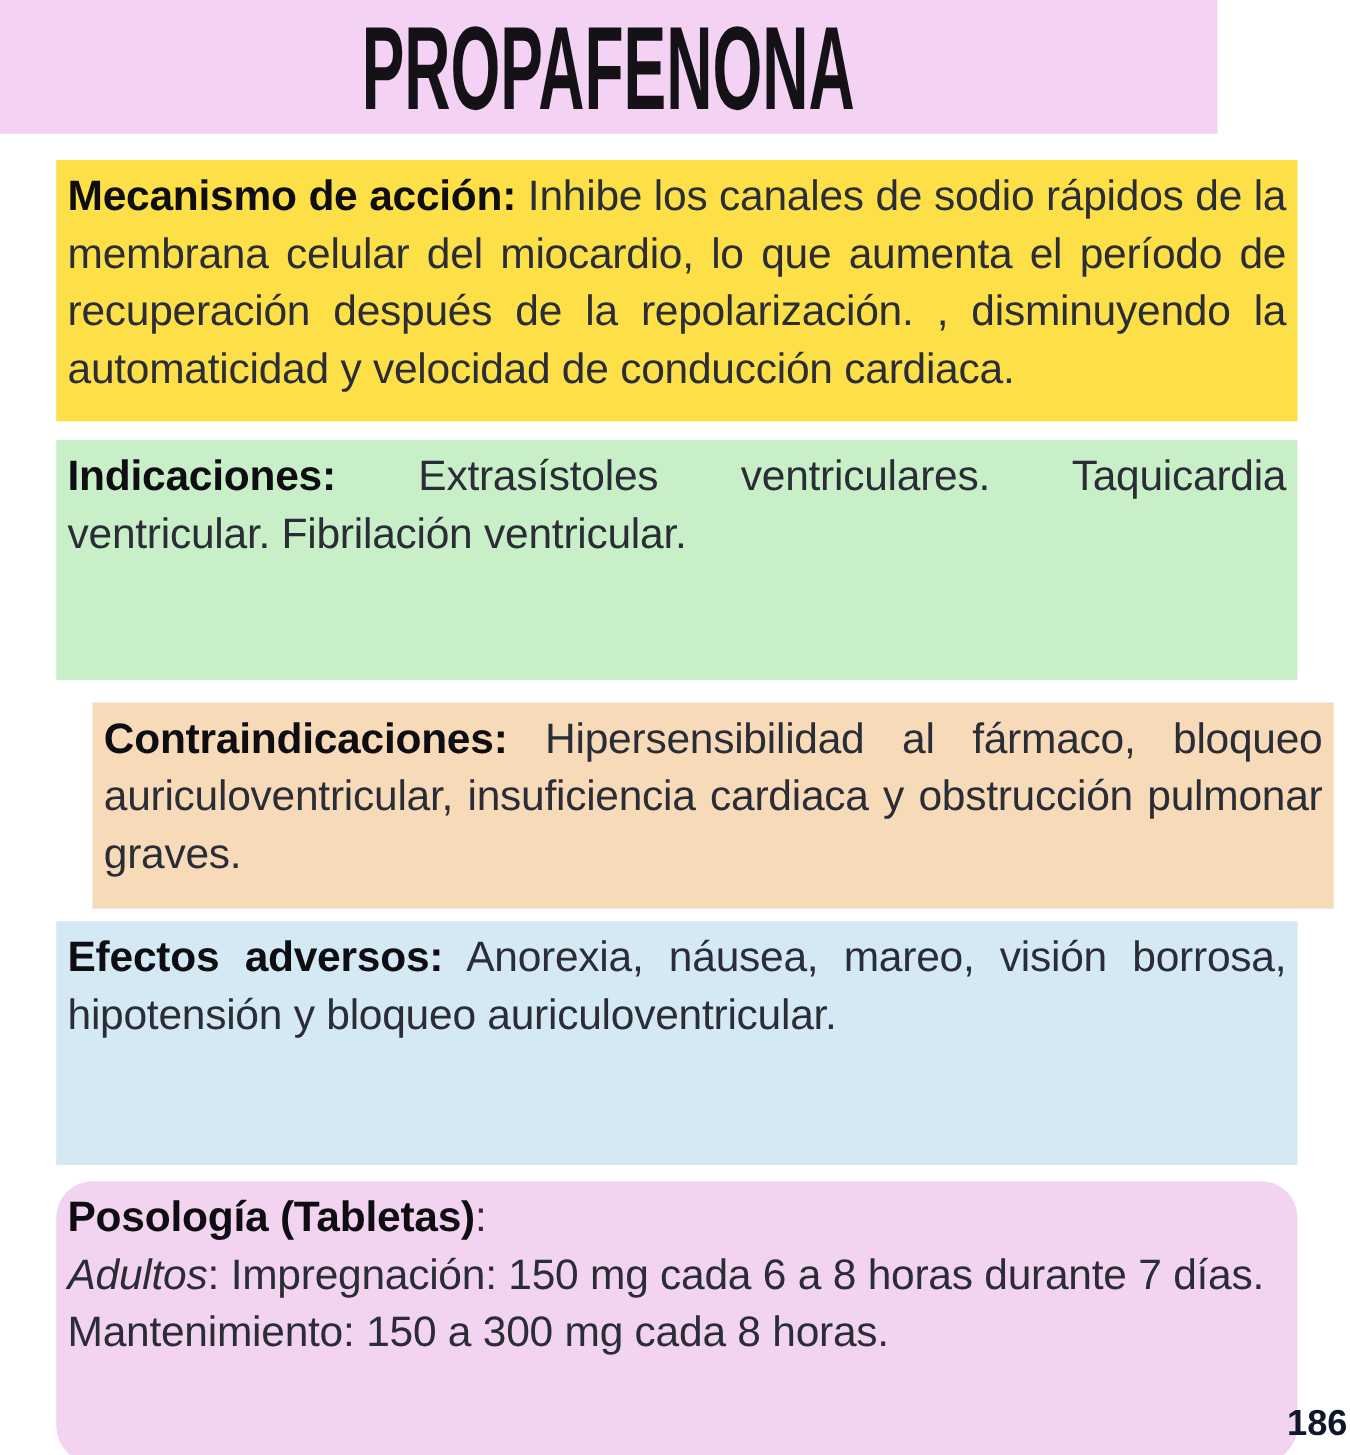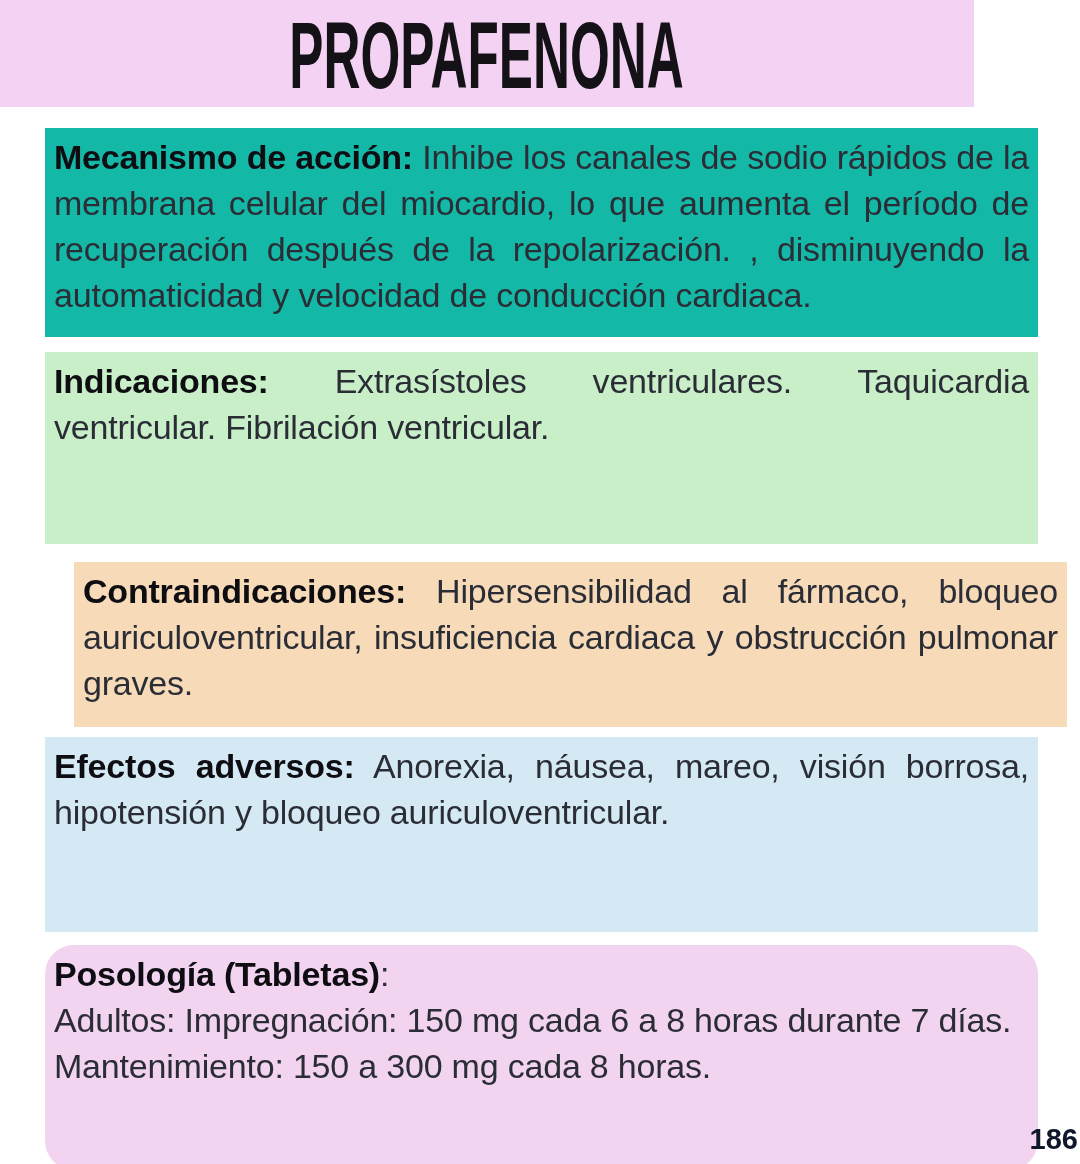--- a/index.html
+++ b/index.html
@@ -59,42 +59,42 @@
   }
   .blk-mecanismo { margin-top: 21px; height: 209px; }
   .blk-indicaciones { margin-top: 15px; height: 192px; }
   .blk-contraindicaciones { margin-top: 18px; height: 165px; }
   .blk-efectos { margin-top: 10px; height: 195px; }
   .blk-posologia { margin-top: 13px; height: 225px; text-align: left; }
   .blk-posologia p {
     margin: 0;
     padding: 0;
   }
-  .italic { }
+  .italic { font-style: italic; }
   
   .page-number {
     position: absolute;
     right: 2px;
     bottom: 8px;
     font-size: 29px;
     font-weight: 700;
     color: #0f172a;
     letter-spacing: 0px;
   }
 </style>
 </head>
 <body>
 
 <div class="header-band" style="background-color: rgb(243, 210, 243);">
   <div class="page-title">PROPAFENONA</div>
 </div>
 
 <div class="content">
 
-  <div class="block blk-mecanismo" style="background-color: #14b8a6;">
+  <div class="block blk-mecanismo" style="background-color: #fde047;">
     <span class="lbl">Mecanismo de acción:</span>
     <span>Inhibe los canales de sodio rápidos de la membrana celular del miocardio, lo que aumenta el período de recuperación después de la repolarización. , disminuyendo la automaticidad y velocidad de conducción cardiaca.</span>
   </div>
 
   <div class="block blk-indicaciones" style="background-color: rgb(201, 239, 201);">
     <span class="lbl">Indicaciones:</span>
     <span>Extrasístoles ventriculares. Taquicardia ventricular. Fibrilación ventricular.</span>
   </div>
 
   <div class="block blk-contraindicaciones" style="background-color: rgb(247, 218, 184); margin-left: 29px;">

